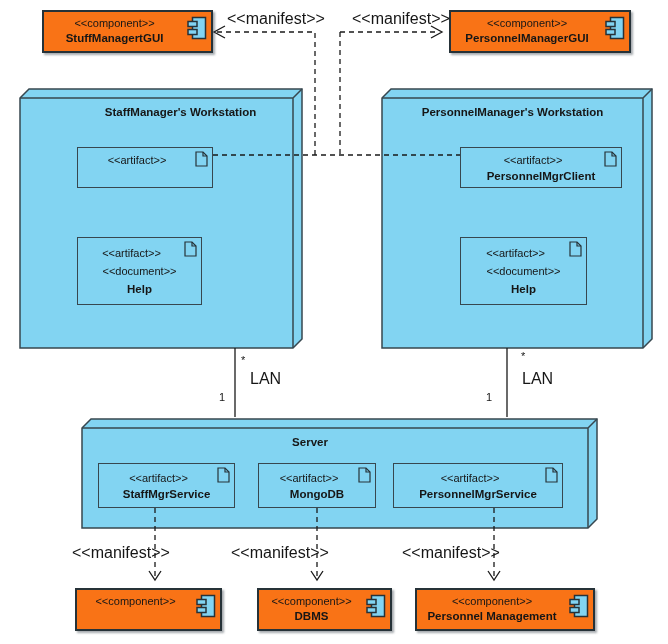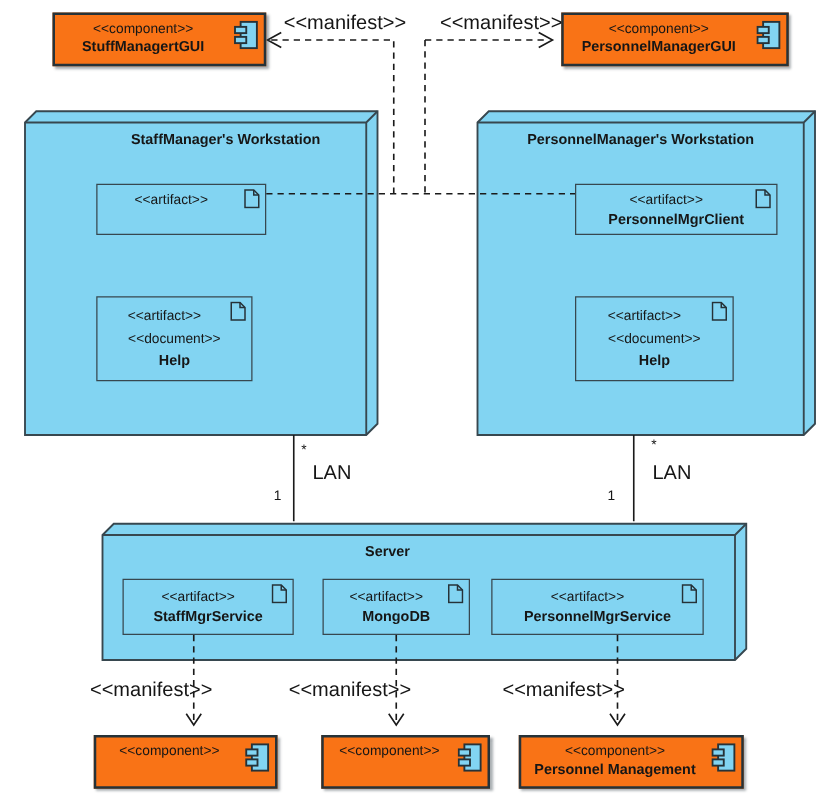--- a/index.html
+++ b/index.html
@@ -206,20 +206,21 @@
     <div class="st">&lt;&lt;component&gt;&gt;</div>
     <svg class="comp-icon" width="20" height="24" viewBox="0 0 20 24">
       <rect class="icf" x="5.5" y="1.5" width="13" height="21"></rect>
       <rect class="icf" x="1" y="5.5" width="9" height="5"></rect>
       <rect class="icf" x="1" y="13.5" width="9" height="5"></rect>
     </svg>
   </div>
 
   <div class="box comp cp" style="left:257px;top:588px;width:135px;height:43px">
     <div class="st">&lt;&lt;component&gt;&gt;</div>
+    <div class="nm">DBMS</div>
     <svg class="comp-icon" width="20" height="24" viewBox="0 0 20 24">
       <rect class="icf" x="5.5" y="1.5" width="13" height="21"></rect>
       <rect class="icf" x="1" y="5.5" width="9" height="5"></rect>
       <rect class="icf" x="1" y="13.5" width="9" height="5"></rect>
     </svg>
   </div>
 
   <div class="box comp cp" style="left:415px;top:588px;width:180px;height:43px">
     <div class="st">&lt;&lt;component&gt;&gt;</div>
     <div class="nm">Personnel Management</div>

